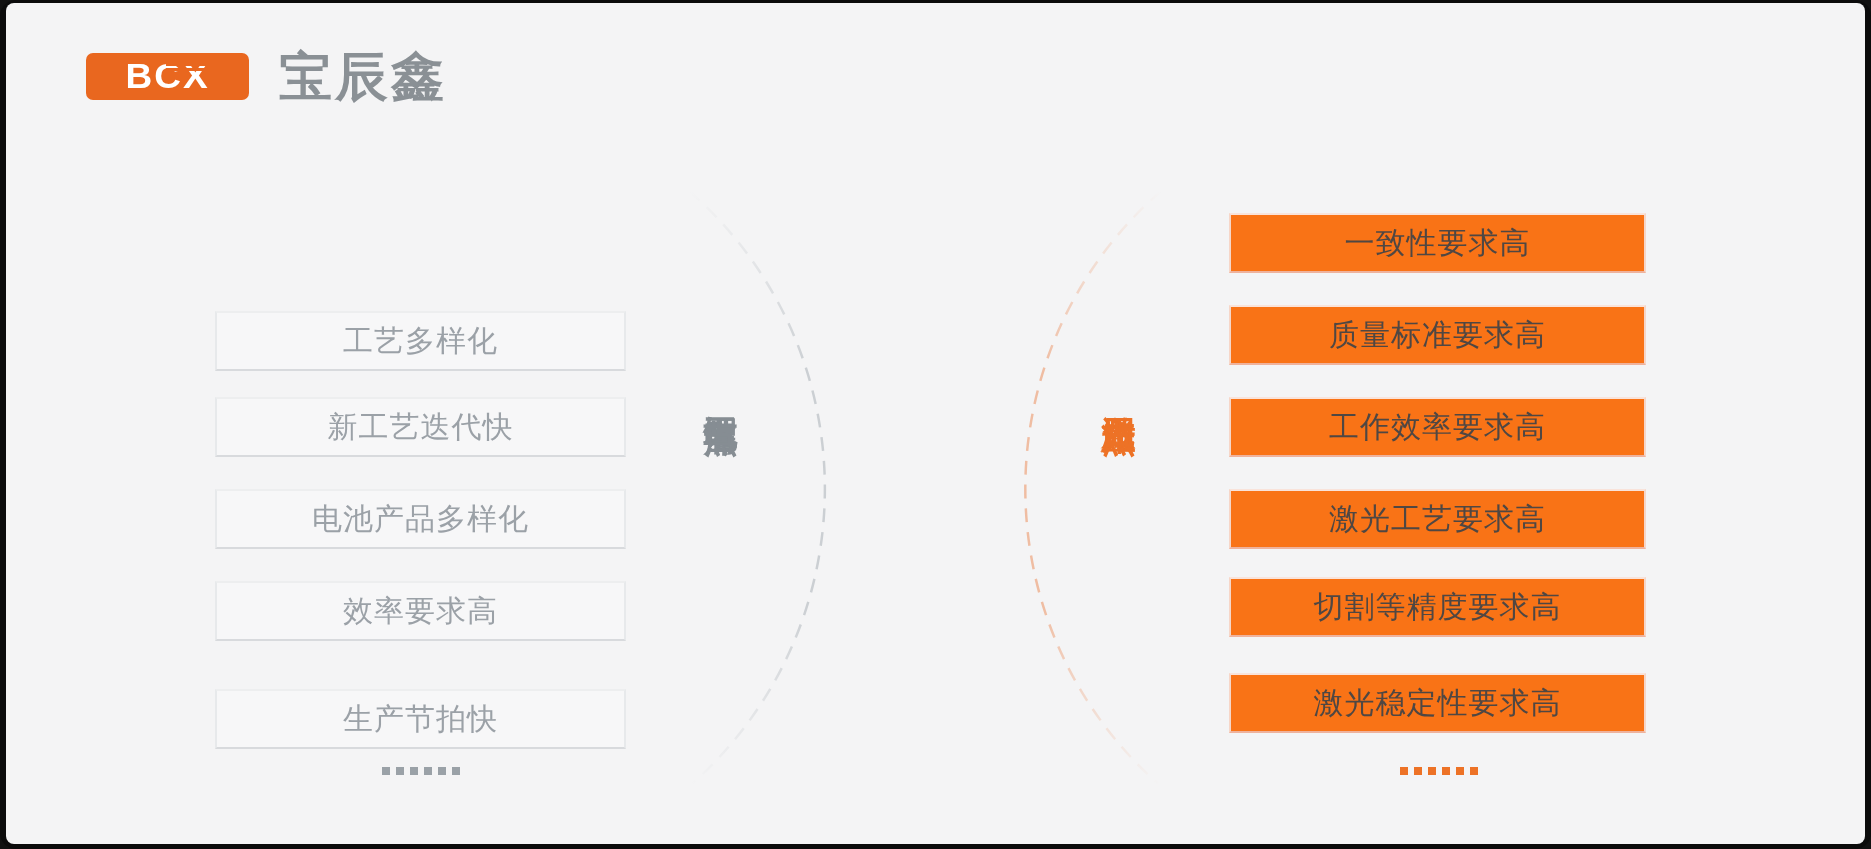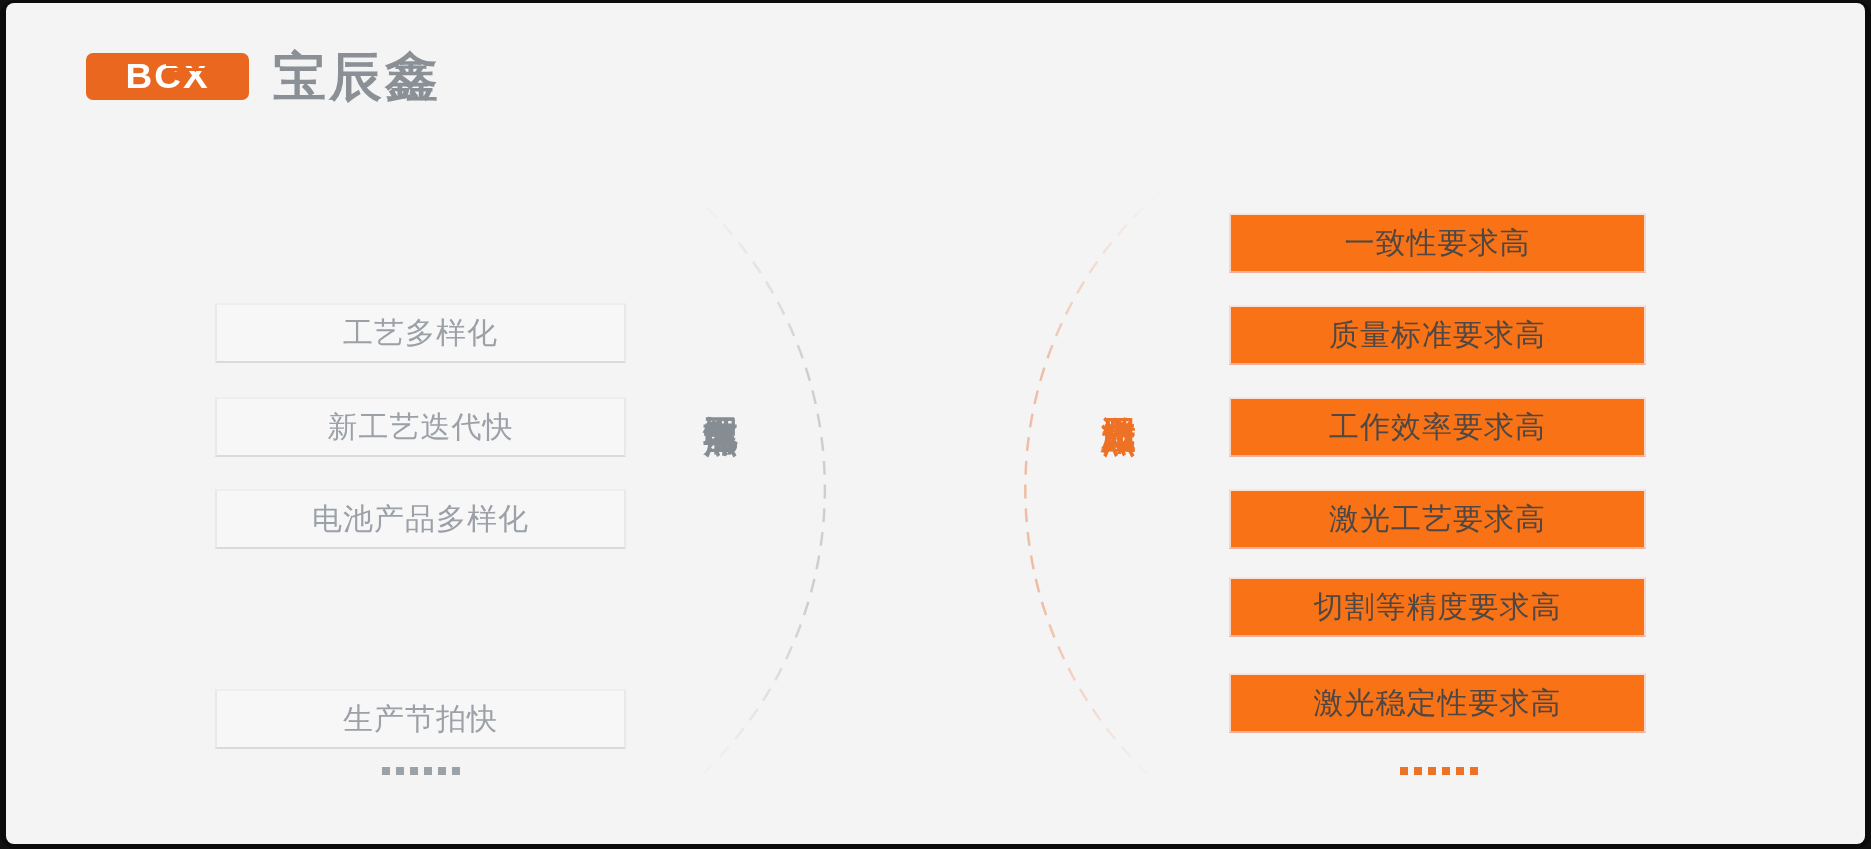--- a/index.html
+++ b/index.html
@@ -3,21 +3,21 @@
 <meta charset="utf-8">
 <style>
   html,body{margin:0;padding:0;background:#111;font-family:"Liberation Sans","DejaVu Sans",sans-serif;}
   .frame{position:relative;width:1871px;height:849px;background:#0b0b0b;border-radius:16px;overflow:hidden;}
   .canvas{position:absolute;left:6px;top:3px;right:6px;bottom:5px;background:#f4f4f5;border-radius:8px;overflow:hidden;}
 
   
   .logo{position:absolute;left:80px;top:47px;display:flex;align-items:center;}
   .logo-badge{width:163px;height:47px;background:#e9671f;border-radius:7px;display:flex;align-items:center;justify-content:center;}
   .logo-badge span{color:#fff;font-weight:800;font-size:37px;letter-spacing:2px;transform:scaleY(.95);}
-  .logo-name{position:relative;margin-left:24px;font-size:53px;font-weight:700;color:#8a9095;letter-spacing:3px;line-height:1;}
+  .logo-name{position:relative;margin-left:30px;font-size:53px;font-weight:700;color:#8a9095;letter-spacing:3px;line-height:1;}
   .logo-stripes{position:absolute;left:80px;top:8px;width:46px;}
   .logo-stripes i{display:block;height:3px;margin-bottom:2px;background:#e9671f;}
 
   
   .item{position:absolute;width:411px;height:60px;display:flex;align-items:center;justify-content:center;
         font-size:30px;letter-spacing:1px;box-sizing:border-box;}
   .item.left{left:209px;background:#f7f7f8;color:#9ba1a7;
         border:2px solid #e7e9eb;border-top-color:#edeeef;border-bottom-color:#d8dadd;}
   .item.right{left:1223px;width:417px;background:#f97316;color:#4f4743;
         border:2px solid #f6d6c8;border-top-color:#f9e3da;border-bottom-color:#efb29c;}
@@ -69,23 +69,24 @@
         <span>BCX</span>
       </div>
       <div class="logo-name">宝辰鑫</div>
       <div class="logo-stripes">
           <i></i>
           <i></i>
           <i></i>
         </div>
     </div>
 
-    <div class="item left" style="top:300px">工艺多样化</div>
+    <div class="item left" style="top:308px">工艺多样化</div>
     <div class="item left" style="top:394px">新工艺迭代快</div>
     <div class="item left" style="top:486px">电池产品多样化</div>
+    <div class="item left" style="top:578px">效率要求高</div>
     <div class="item left" style="top:686px">生产节拍快</div>
     <div class="dots gray" aria-label="......">
         <i></i>
         <i></i>
         <i></i>
         <i></i>
         <i></i>
         <i></i>
       </div>
 

